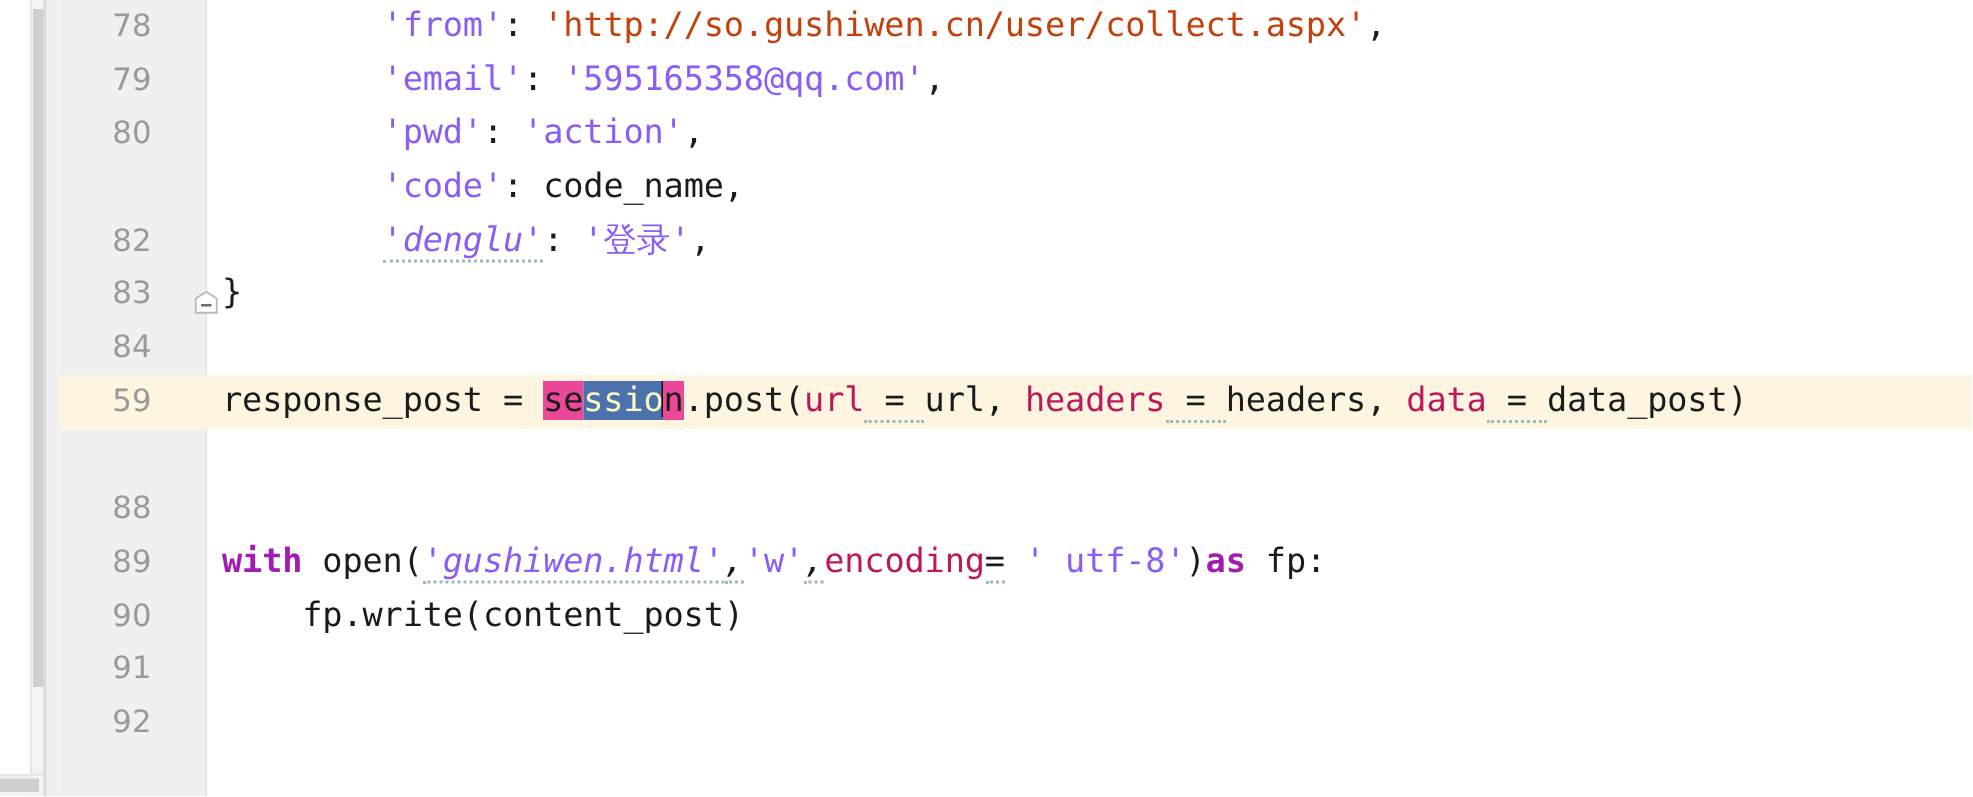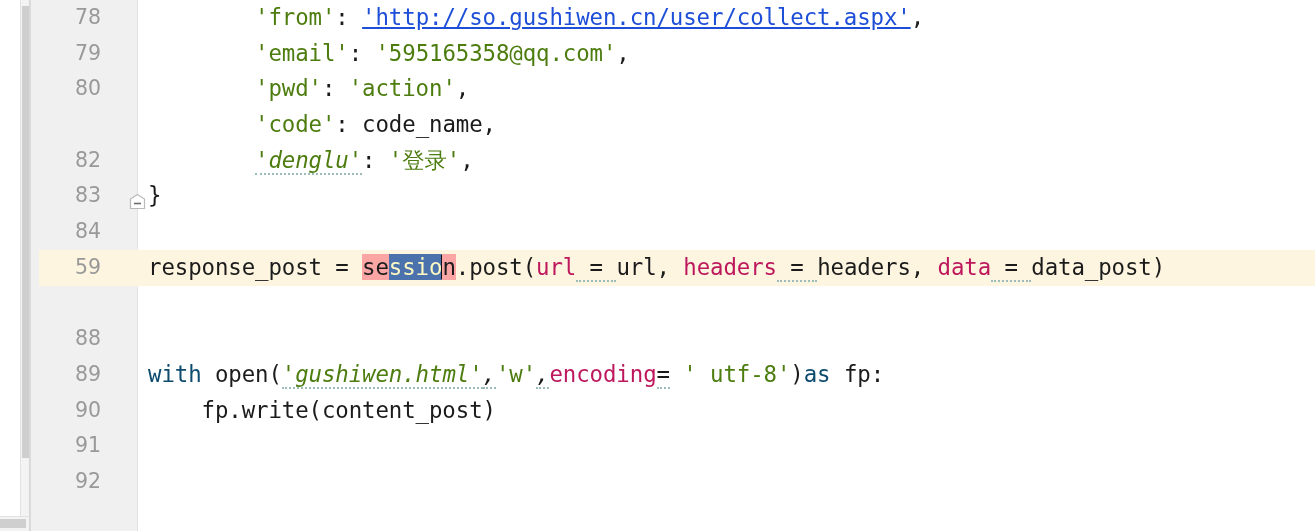--- a/index.html
+++ b/index.html
@@ -103,31 +103,31 @@
     padding-left:10px;
     font-family:"DejaVu Sans Mono","Liberation Mono",monospace;
     font-size:22.4px;
     line-height:35.7px;
     color:#1b1b1b;
     white-space:pre;
     letter-spacing:-0.1px;
   }
 
   
-  .s-str{color:#4d7c0f;}
-  .s-kw{color:#0c4a6e;font-weight:normal;}
+  .s-str{color:#8b5cf6;}
+  .s-kw{color:#a21caf;font-weight:bold;}
   .s-param{color:#be185d;}
   .s-plain{color:#1b1b1b;}
-  .s-link{color:#1d4ed8;text-decoration:underline;}
+  .s-link{color:#c2410c;}
   .squig{
     border-bottom:2px dotted #9bbcb8;
     padding-bottom:0px;
     font-style:italic;
   }
-  .sel-soft{background:#fca5a5;}
+  .sel-soft{background:#ec4899;}
   .sel-hard{background:#4b72ad;color:#fef9c3;}
   .caret{
     display:inline-block;width:0;border-left:2px solid #111;
     height:24px;vertical-align:-4px;margin:0 -1px;
   }
 </style>
 </head>
 <body>
 
 <div class="app">

